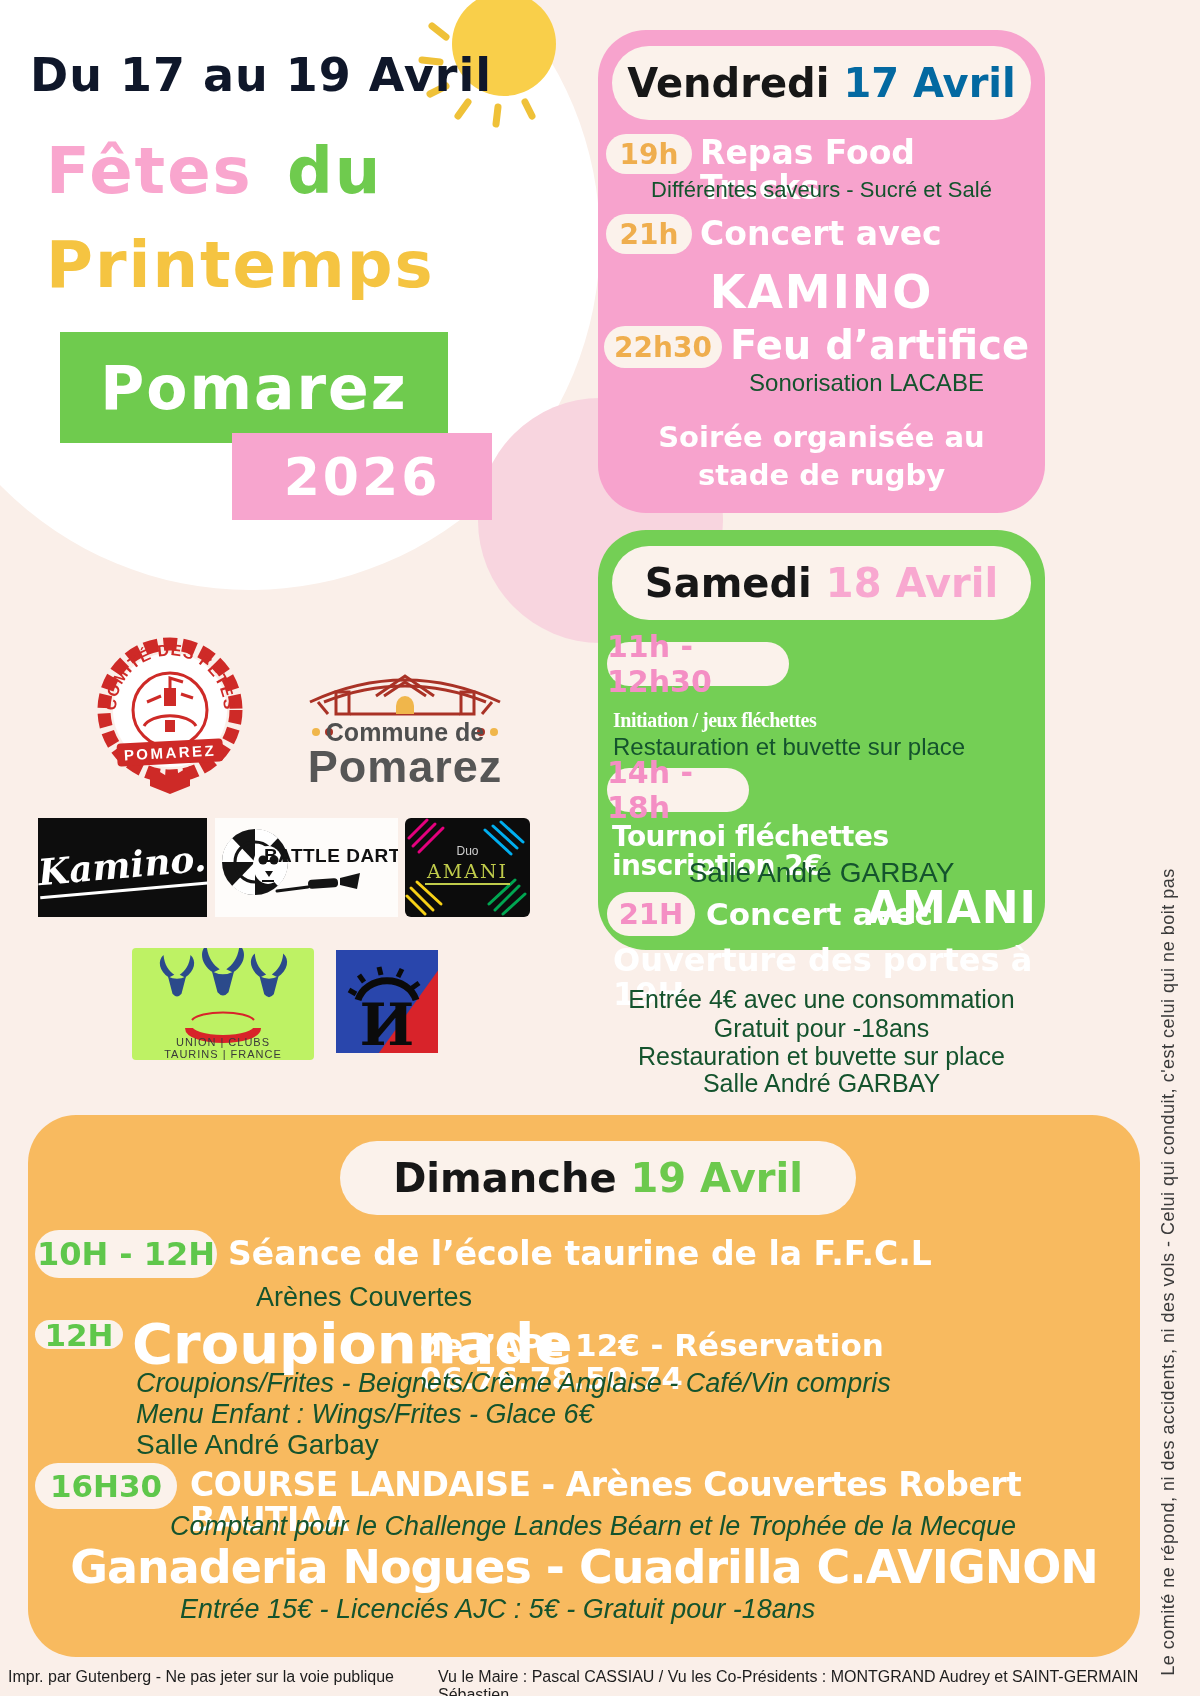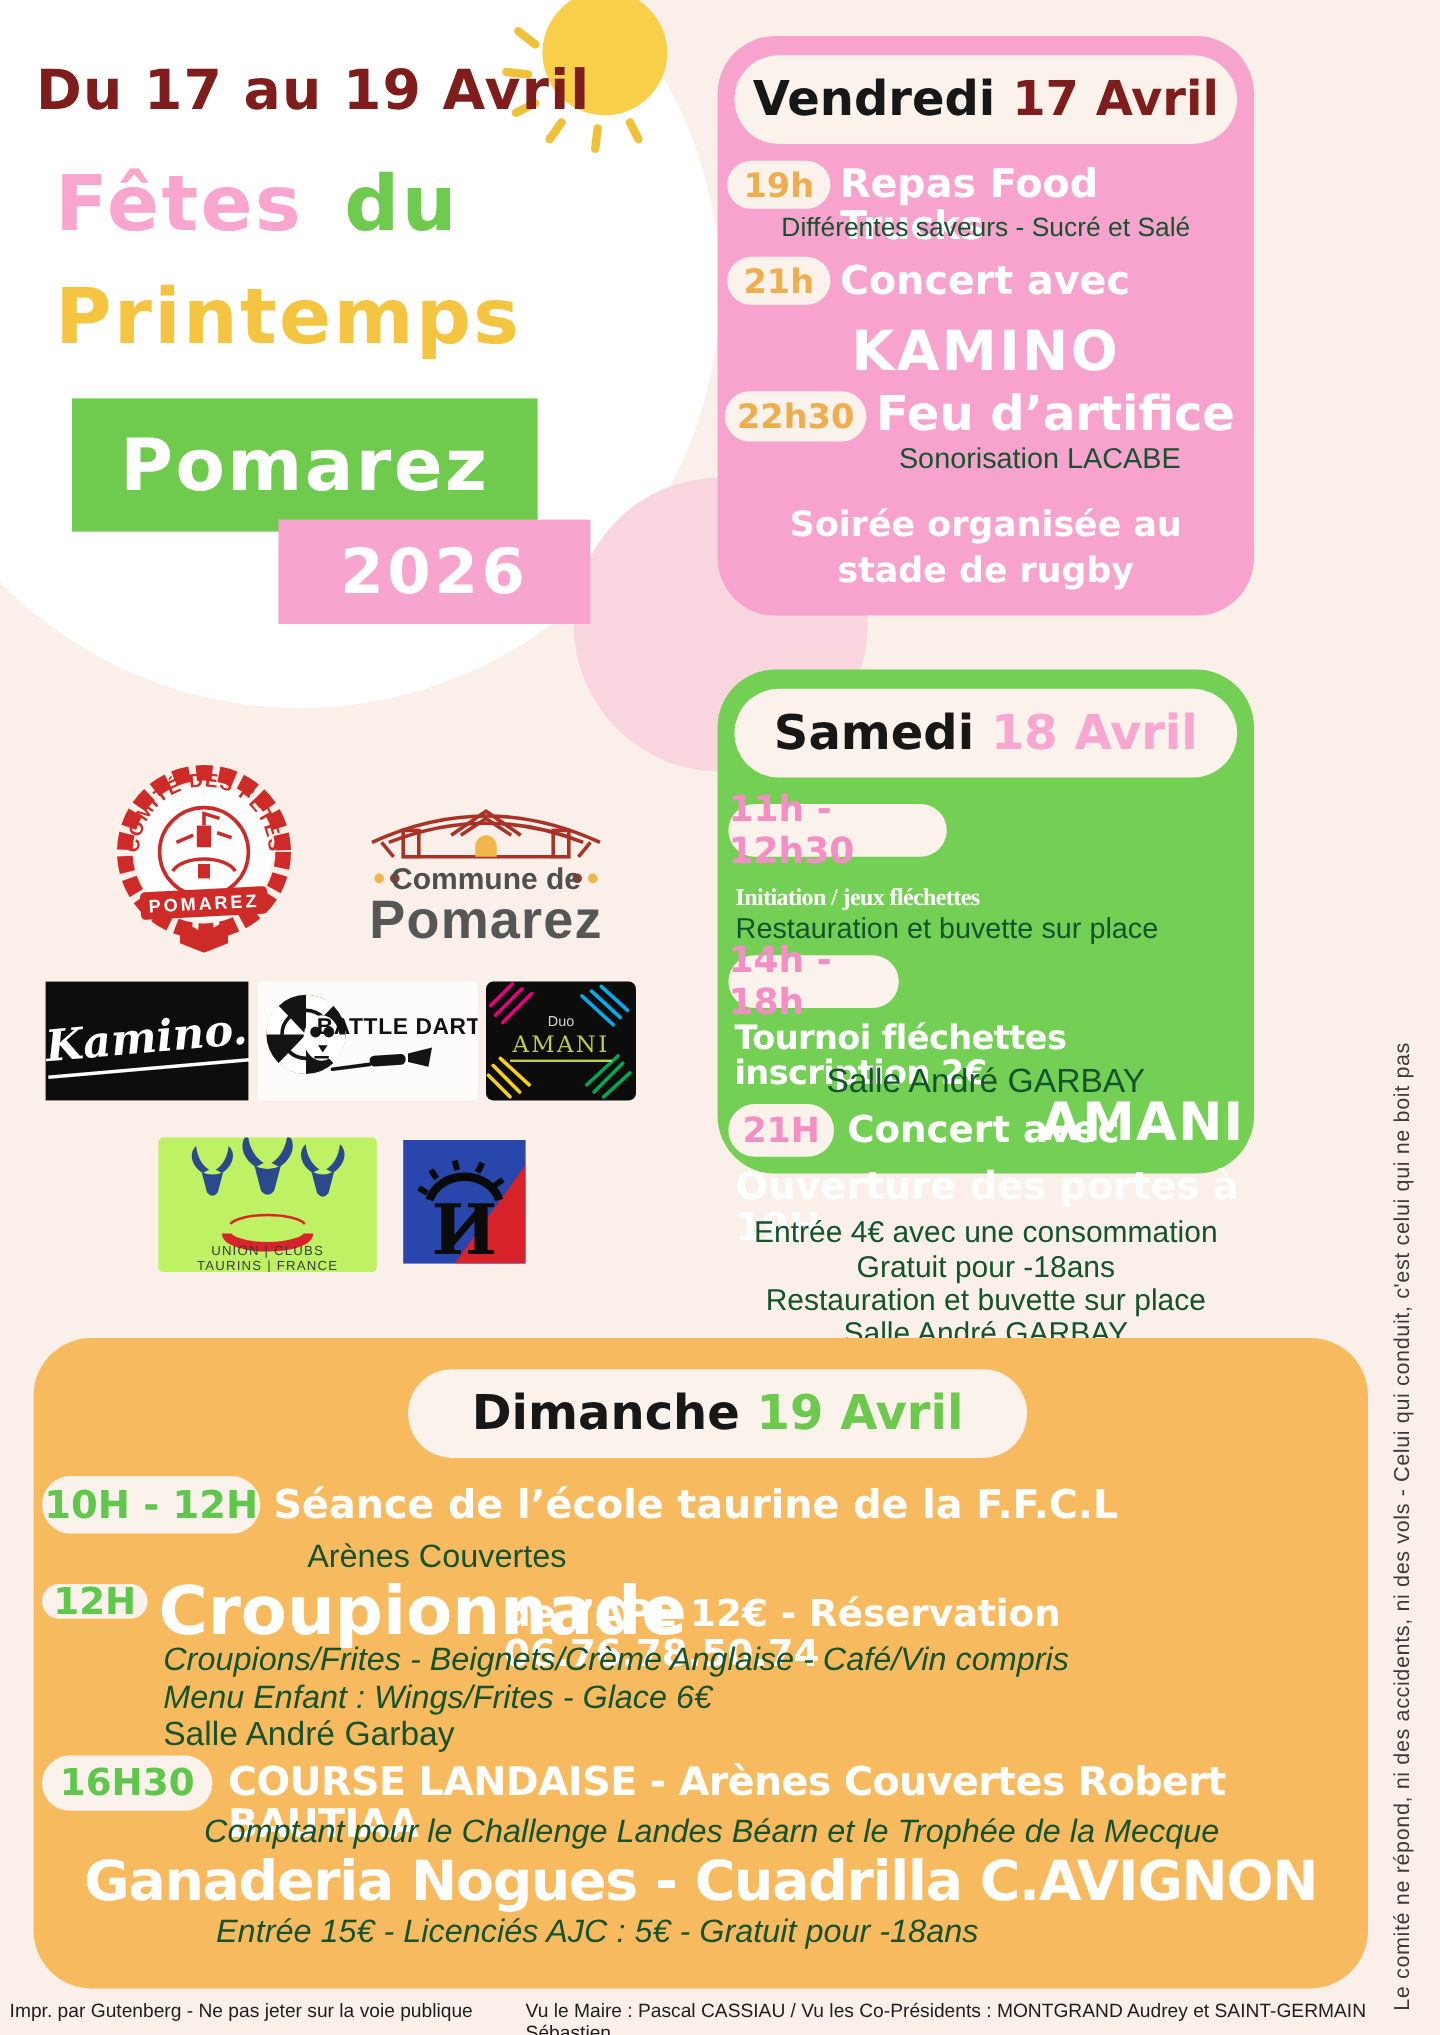--- a/index.html
+++ b/index.html
@@ -9,21 +9,21 @@
   .w{color:#fff;}
   .it{font-style:italic;}
   .ctr{left:0;right:0;text-align:center;}
   .card{position:absolute;border-radius:48px;}
   .hdr{position:absolute;left:14px;right:14px;top:16px;height:74px;background:#FBF2EB;border-radius:999px;
        display:flex;align-items:center;justify-content:center;gap:14px;font-size:40px;font-weight:800;color:#171717;
        font-family:"DejaVu Sans",sans-serif;}
   .pill{position:absolute;background:#FBF2EB;border-radius:999px;display:flex;align-items:center;justify-content:center;
         font-weight:800;font-family:"DejaVu Sans",sans-serif;}
   .pill.f{color:#EFAE4E;} .pill.s{color:#F48FC4;} .pill.d{color:#5FC74B;}
-  .date-f{color:#7f1d1d;} .date-s{color:#F8A8D0;} .date-d{color:#6CC94D;}
+  .date-f{color:#0369a1;} .date-s{color:#F8A8D0;} .date-d{color:#6CC94D;}
   .ttl{position:absolute;color:#fff;font-weight:bold;line-height:1.05;}
   .sub{position:absolute;color:#14532d;line-height:1.1;}
   .headline-font{font-family:"DejaVu Sans",sans-serif;font-weight:bold;}
 </style>
 </head>
 <body>
 
 <div class="poster">
 
   <div class="abs" style="left:-100px;top:-110px;width:700px;height:700px;border-radius:50%;background:#FFFFFF;"></div>
@@ -34,21 +34,21 @@
     <g stroke="#EFC138" stroke-width="7" stroke-linecap="round">
       <line x1="20" y1="26" x2="34" y2="37"></line>
       <line x1="10" y1="60" x2="28" y2="62"></line>
       <line x1="18" y1="94" x2="34" y2="86"></line>
       <line x1="46" y1="116" x2="56" y2="102"></line>
       <line x1="84" y1="124" x2="86" y2="107"></line>
       <line x1="120" y1="116" x2="113" y2="102"></line>
     </g>
   </svg>
 
-  <div class="abs headline-font" style="left:30px;top:48px;font-size:46px;color:#7f1d1d;letter-spacing:1px;">Du 17 au 19 Avril</div>
+  <div class="abs headline-font" style="left:30px;top:48px;font-size:46px;color:#0f172a;letter-spacing:1px;">Du 17 au 19 Avril</div>
 
   <div class="abs headline-font" style="left:46px;top:134px;font-size:64px;letter-spacing:2px;">
     <span style="color:#F9A6CE;">Fêtes</span>
     <span style="color:#6FCB4E;margin-left:10px;">du</span>
   </div>
   <div class="abs headline-font" style="left:46px;top:228px;font-size:64px;letter-spacing:2px;color:#F5C441;">Printemps</div>
 
   <div class="abs" style="left:60px;top:332px;width:388px;height:111px;background:#6FCB4E;display:flex;align-items:center;justify-content:center;">
     <span class="headline-font w" style="font-size:60px;letter-spacing:2px;">Pomarez</span>
   </div>
@@ -72,21 +72,21 @@
     <div class="ttl headline-font" style="left:102px;top:187px;font-size:33px;">Concert avec</div>
     <div class="ttl headline-font ctr" style="top:238px;font-size:46px;letter-spacing:2px;">KAMINO</div>
     <div class="pill f" style="left:6px;top:296px;width:118px;height:42px;font-size:28px;">
       <span>22h30</span>
     </div>
     <div class="ttl headline-font" style="left:132px;top:294px;font-size:40px;">Feu d’artifice</div>
     <div class="sub ctr" style="top:340px;font-size:24px;left:90px;right:0;">Sonorisation LACABE</div>
     <div class="ttl headline-font" style="left:14px;right:14px;top:388px;text-align:center;font-size:29px;line-height:38px;">Soirée organisée au stade de rugby</div>
   </div>
 
-  <div class="card" style="left:598px;top:530px;width:447px;height:420px;background:#74CF55;margin-top:28px;">
+  <div class="card" style="left:598px;top:530px;width:447px;height:420px;background:#74CF55;">
     <div class="hdr">
       <span>Samedi</span>
       <span class="date-s">18 Avril</span>
     </div>
     <div class="pill s" style="left:9px;top:112px;width:182px;height:44px;font-size:30px;">
       <span>11h - 12h30</span>
     </div>
     <div class="ttl headline-font" style="left:15px;top:180px;font-size:20px;letter-spacing:-0.5px;font-family:Liberation Serif, serif;">Initiation / jeux fléchettes</div>
     <div class="sub" style="left:15px;top:204px;font-size:24px;">Restauration et buvette sur place</div>
     <div class="pill s" style="left:9px;top:238px;width:142px;height:44px;font-size:30px;">

